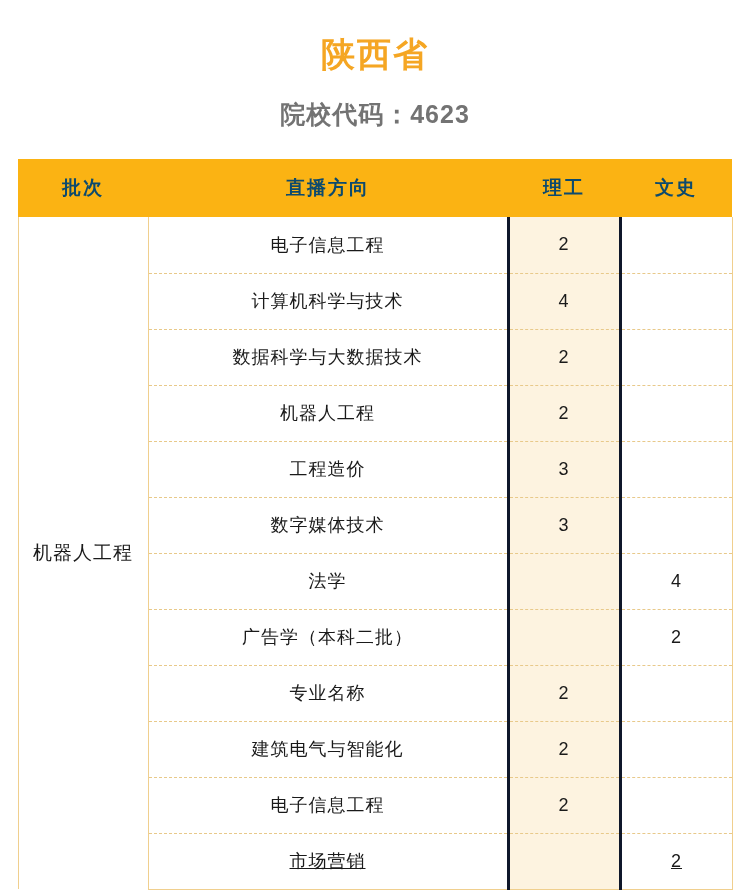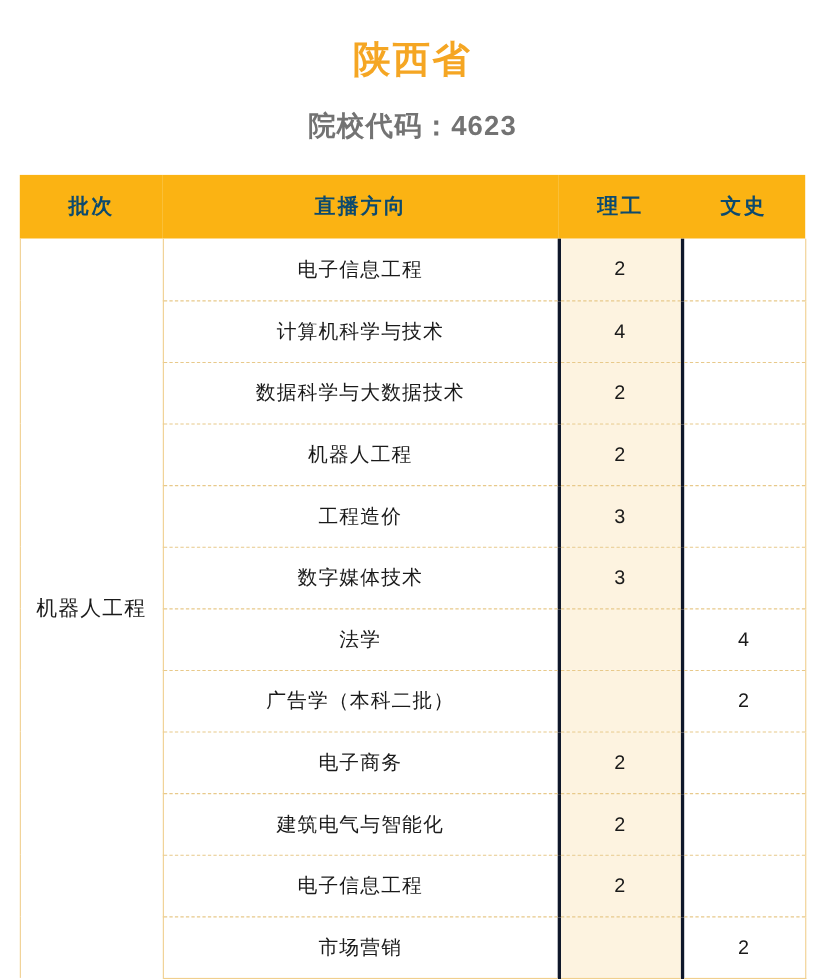--- a/index.html
+++ b/index.html
@@ -79,20 +79,21 @@
   tbody td.num-cell {
     background: #fdf3e0;
     font-size: 18px;
   }
   tbody td.num-cell.art {
     background: #ffffff;
     border-right: 1px solid #f0cf8e;
   }
   tbody tr:last-child td {
     border-bottom: 1px solid #f0cf8e;
+    text-decoration: underline;
   }
   .table-wrap {
     position: relative;
   }
 </style>
 </head>
 <body>
 
 <div class="page">
 
@@ -152,21 +153,21 @@
           <td class="major-cell">法学</td>
           <td class="num-cell sci"></td>
           <td class="num-cell art">4</td>
         </tr>
         <tr>
           <td class="major-cell">广告学（本科二批）</td>
           <td class="num-cell sci"></td>
           <td class="num-cell art">2</td>
         </tr>
         <tr>
-          <td class="major-cell">电子商务</td>
+          <td class="major-cell">专业名称</td>
           <td class="num-cell sci">2</td>
           <td class="num-cell art"></td>
         </tr>
         <tr>
           <td class="major-cell">建筑电气与智能化</td>
           <td class="num-cell sci">2</td>
           <td class="num-cell art"></td>
         </tr>
         <tr>
           <td class="major-cell">电子信息工程</td>

